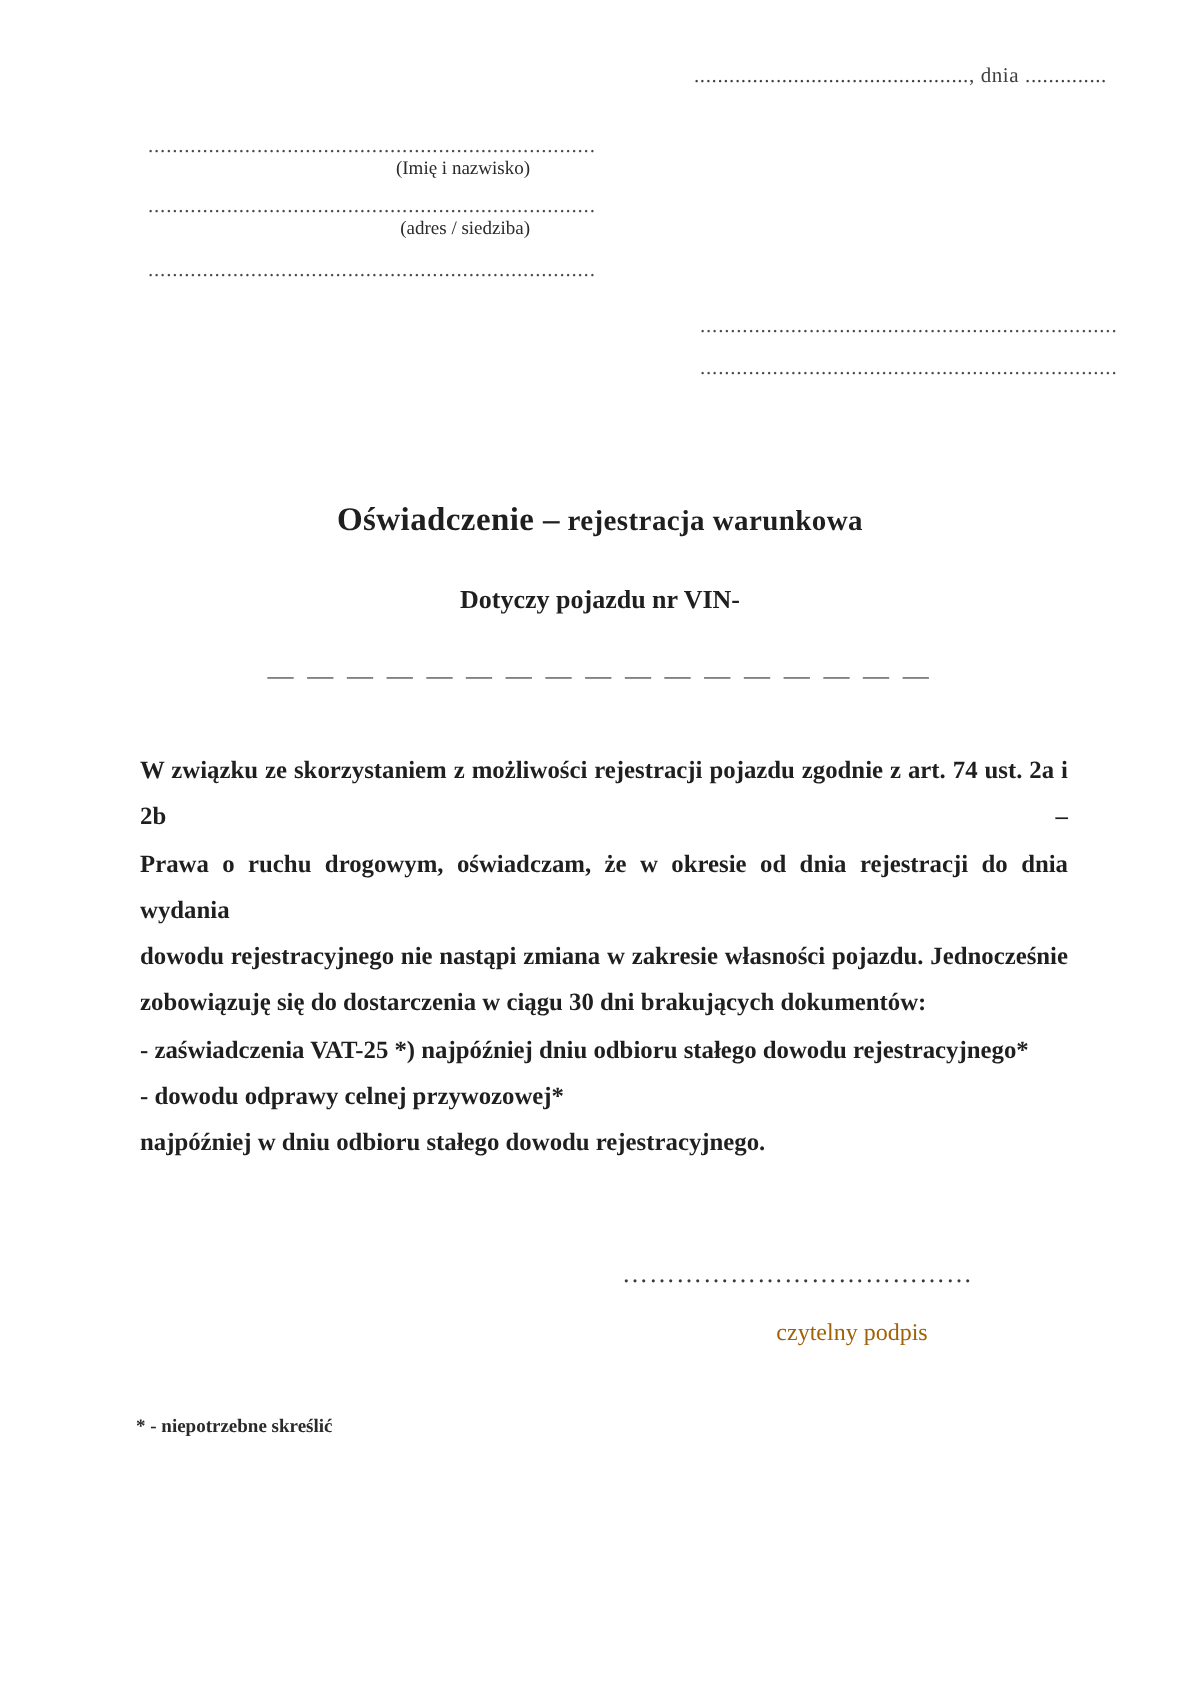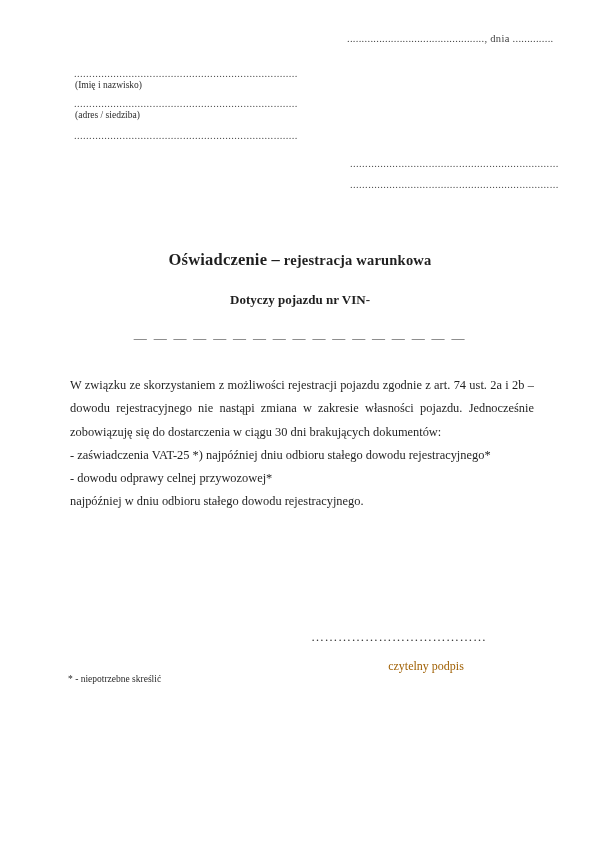--- a/index.html
+++ b/index.html
@@ -19,21 +19,21 @@
     font-size: 10.5px;
     line-height: 12px;
     color: #4a4a4a;
     white-space: nowrap;
     overflow: hidden;
     letter-spacing: 0.4px;
   }
   .small-label {
     font-size: 9.5px;
     color: #2a2a2a;
-    text-align: left;
+    text-align: right;
   }
   .date-line {
     font-size: 10.5px;
     color: #3f3f3f;
     white-space: nowrap;
     overflow: hidden;
     text-align: right;
     letter-spacing: 0.3px;
   }
   .title-wrap { width: 600px; text-align: center; }
@@ -48,21 +48,21 @@
     letter-spacing: 1.8px;
     white-space: nowrap;
   }
   .body-block {
     left: 70px;
     top: 374px;
     width: 464px;
     font-size: 12.4px;
     line-height: 23.3px;
   }
-  .body-line { white-space: normal; }
+  .body-line { white-space: normal; font-weight: bold; }
   .jline { text-align: justify; text-align-last: justify; }
   .sig-dots {
     font-size: 13px;
     color: #3a3a3a;
     white-space: nowrap;
     overflow: hidden;
     letter-spacing: 0.5px;
   }
   .sig-label { font-size: 12px; text-align: center; color: #a16207; }
   .footnote { font-size: 9.5px; color: #2a2a2a; }
@@ -88,25 +88,26 @@
   <div class="abs subtitle" style="left:0; top:292px;">Dotyczy pojazdu nr VIN-</div>
 
   <div class="abs title-wrap" style="left:0; top:250px;">
     <span class="title-main">Oświadczenie –</span><span class="title-rest"> rejestracja warunkowa</span>
   </div>
 
   <div class="abs vin-dashes" style="left:0; top:330px;">— — — — — — — — — — — — — — — — —</div>
 
   <div class="abs body-block">
     <div class="body-line jline">W związku ze skorzystaniem z możliwości rejestracji pojazdu zgodnie z art. 74 ust. 2a i 2b –</div>
+    <div class="body-line jline">Prawa o ruchu drogowym, oświadczam, że w okresie od dnia rejestracji do dnia wydania</div>
     <div class="body-line jline">dowodu rejestracyjnego nie nastąpi zmiana w zakresie własności pojazdu. Jednocześnie</div>
     <div class="body-line">zobowiązuję się do dostarczenia w ciągu 30 dni brakujących dokumentów:</div>
     <div class="body-line">- zaświadczenia VAT-25 *) najpóźniej dniu odbioru stałego dowodu rejestracyjnego*</div>
     <div class="body-line">- dowodu odprawy celnej przywozowej*</div>
     <div class="body-line">najpóźniej w dniu odbioru stałego dowodu rejestracyjnego.</div>
   </div>
 
   <div class="abs sig-dots" style="left:311px; top:629px; width:230px;">…………………………………</div>
   <div class="abs sig-label" style="left:311px; top:659px; width:230px;">czytelny podpis</div>
 
-  <div class="abs footnote" style="left:68px; top:674px;">* - niepotrzebne skreślić</div>
+  <div class="abs footnote" style="left:68px; top:709px;font-weight:bold;">* - niepotrzebne skreślić</div>
 
 </div>
 
 </body></html>

